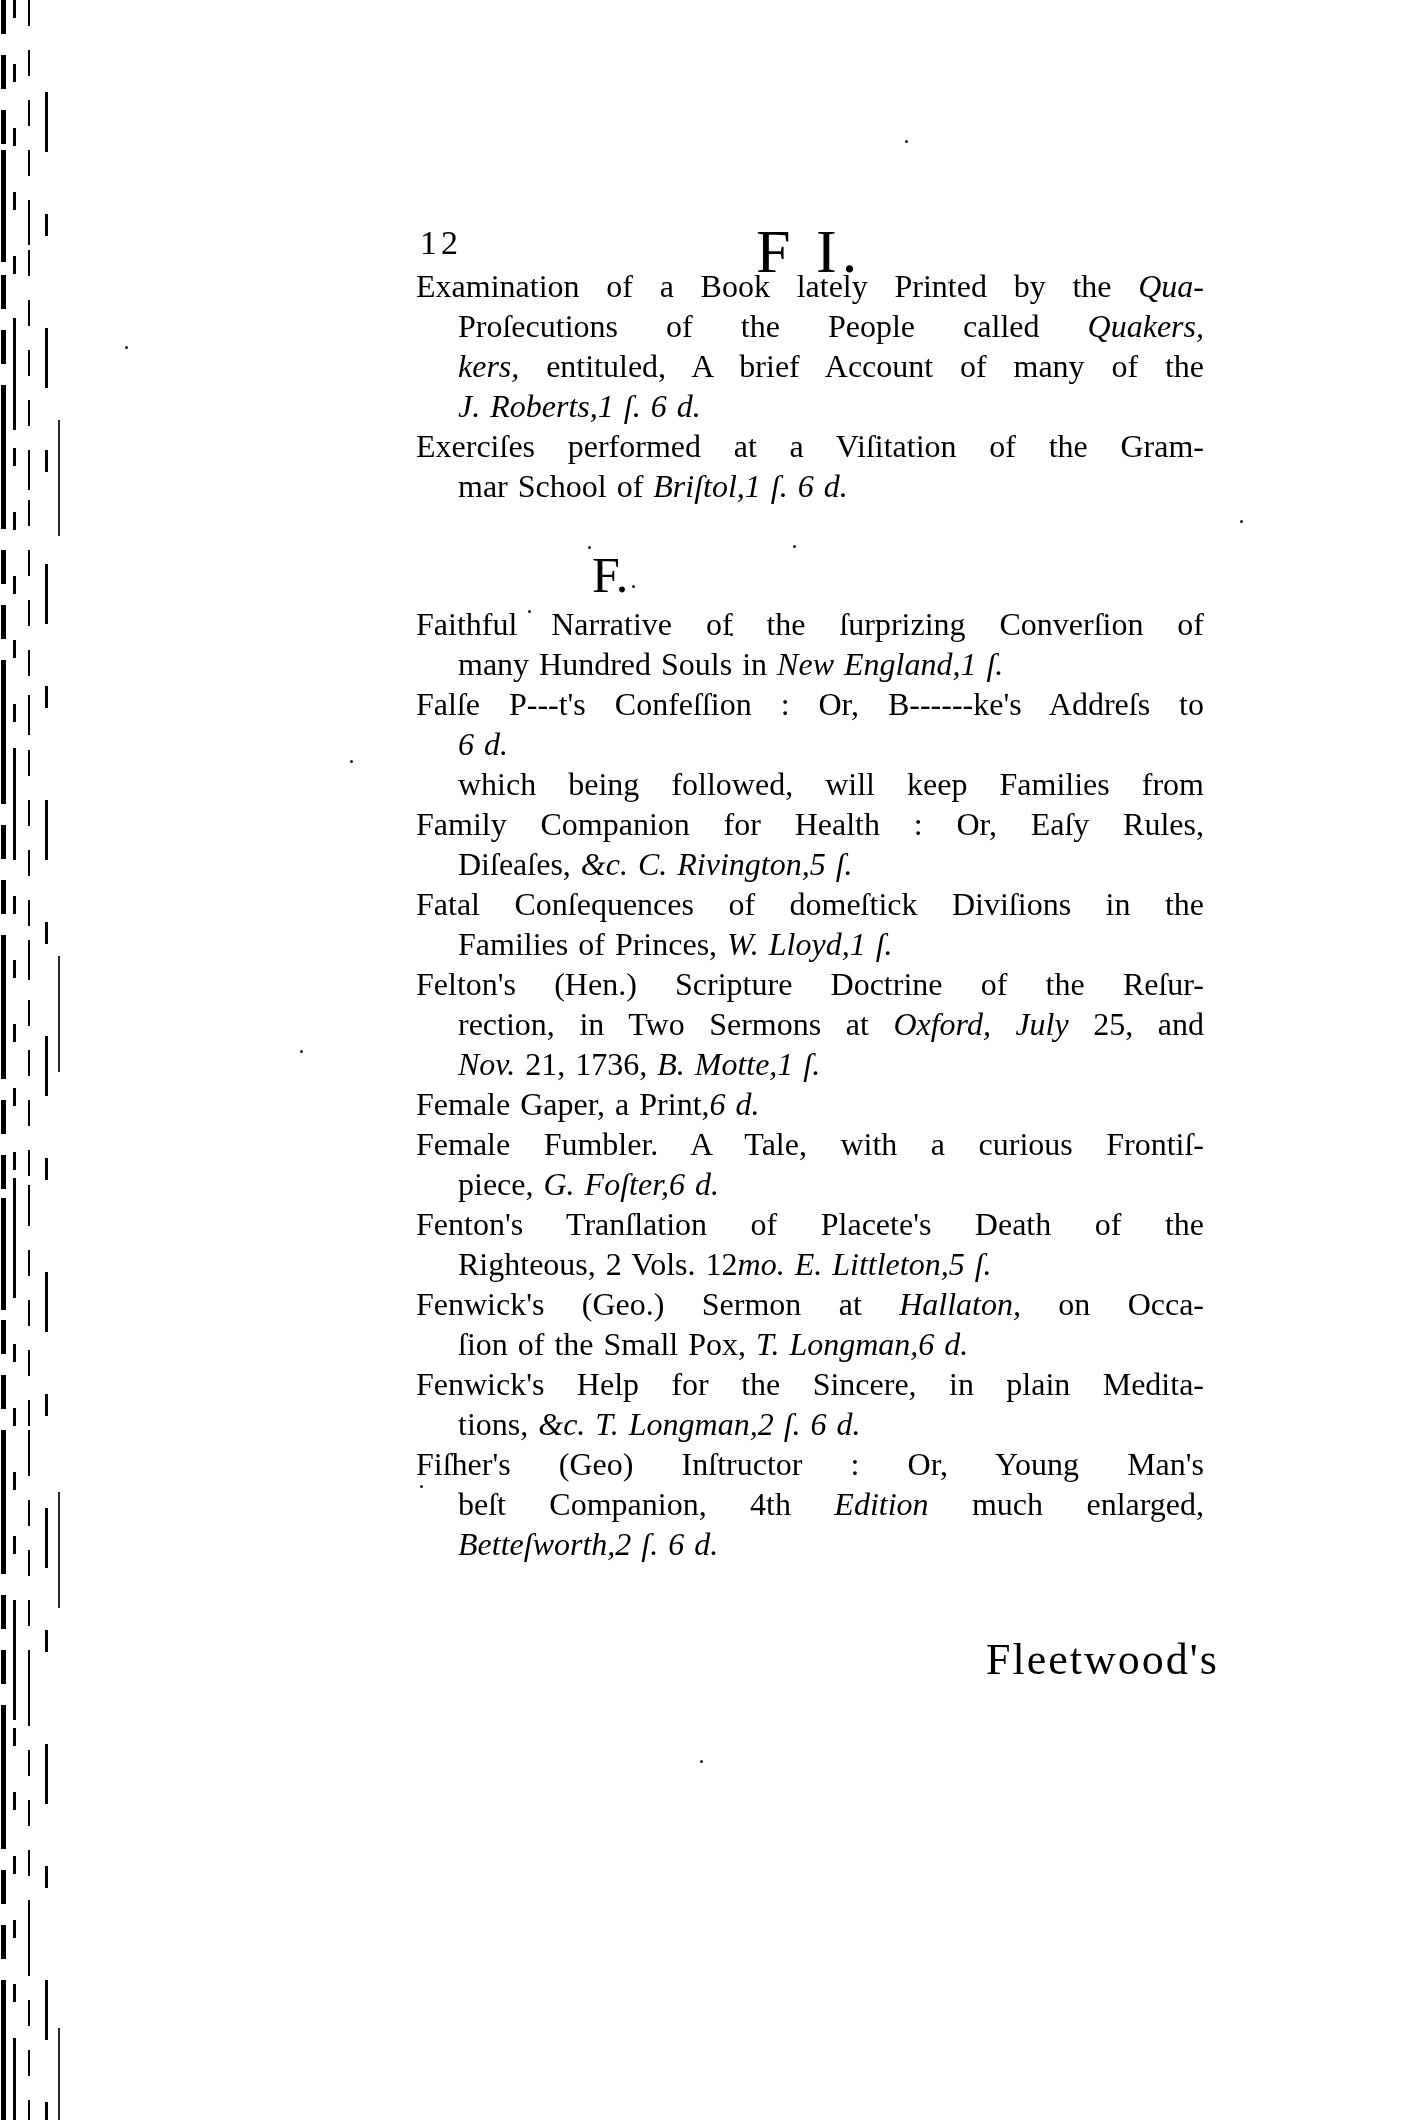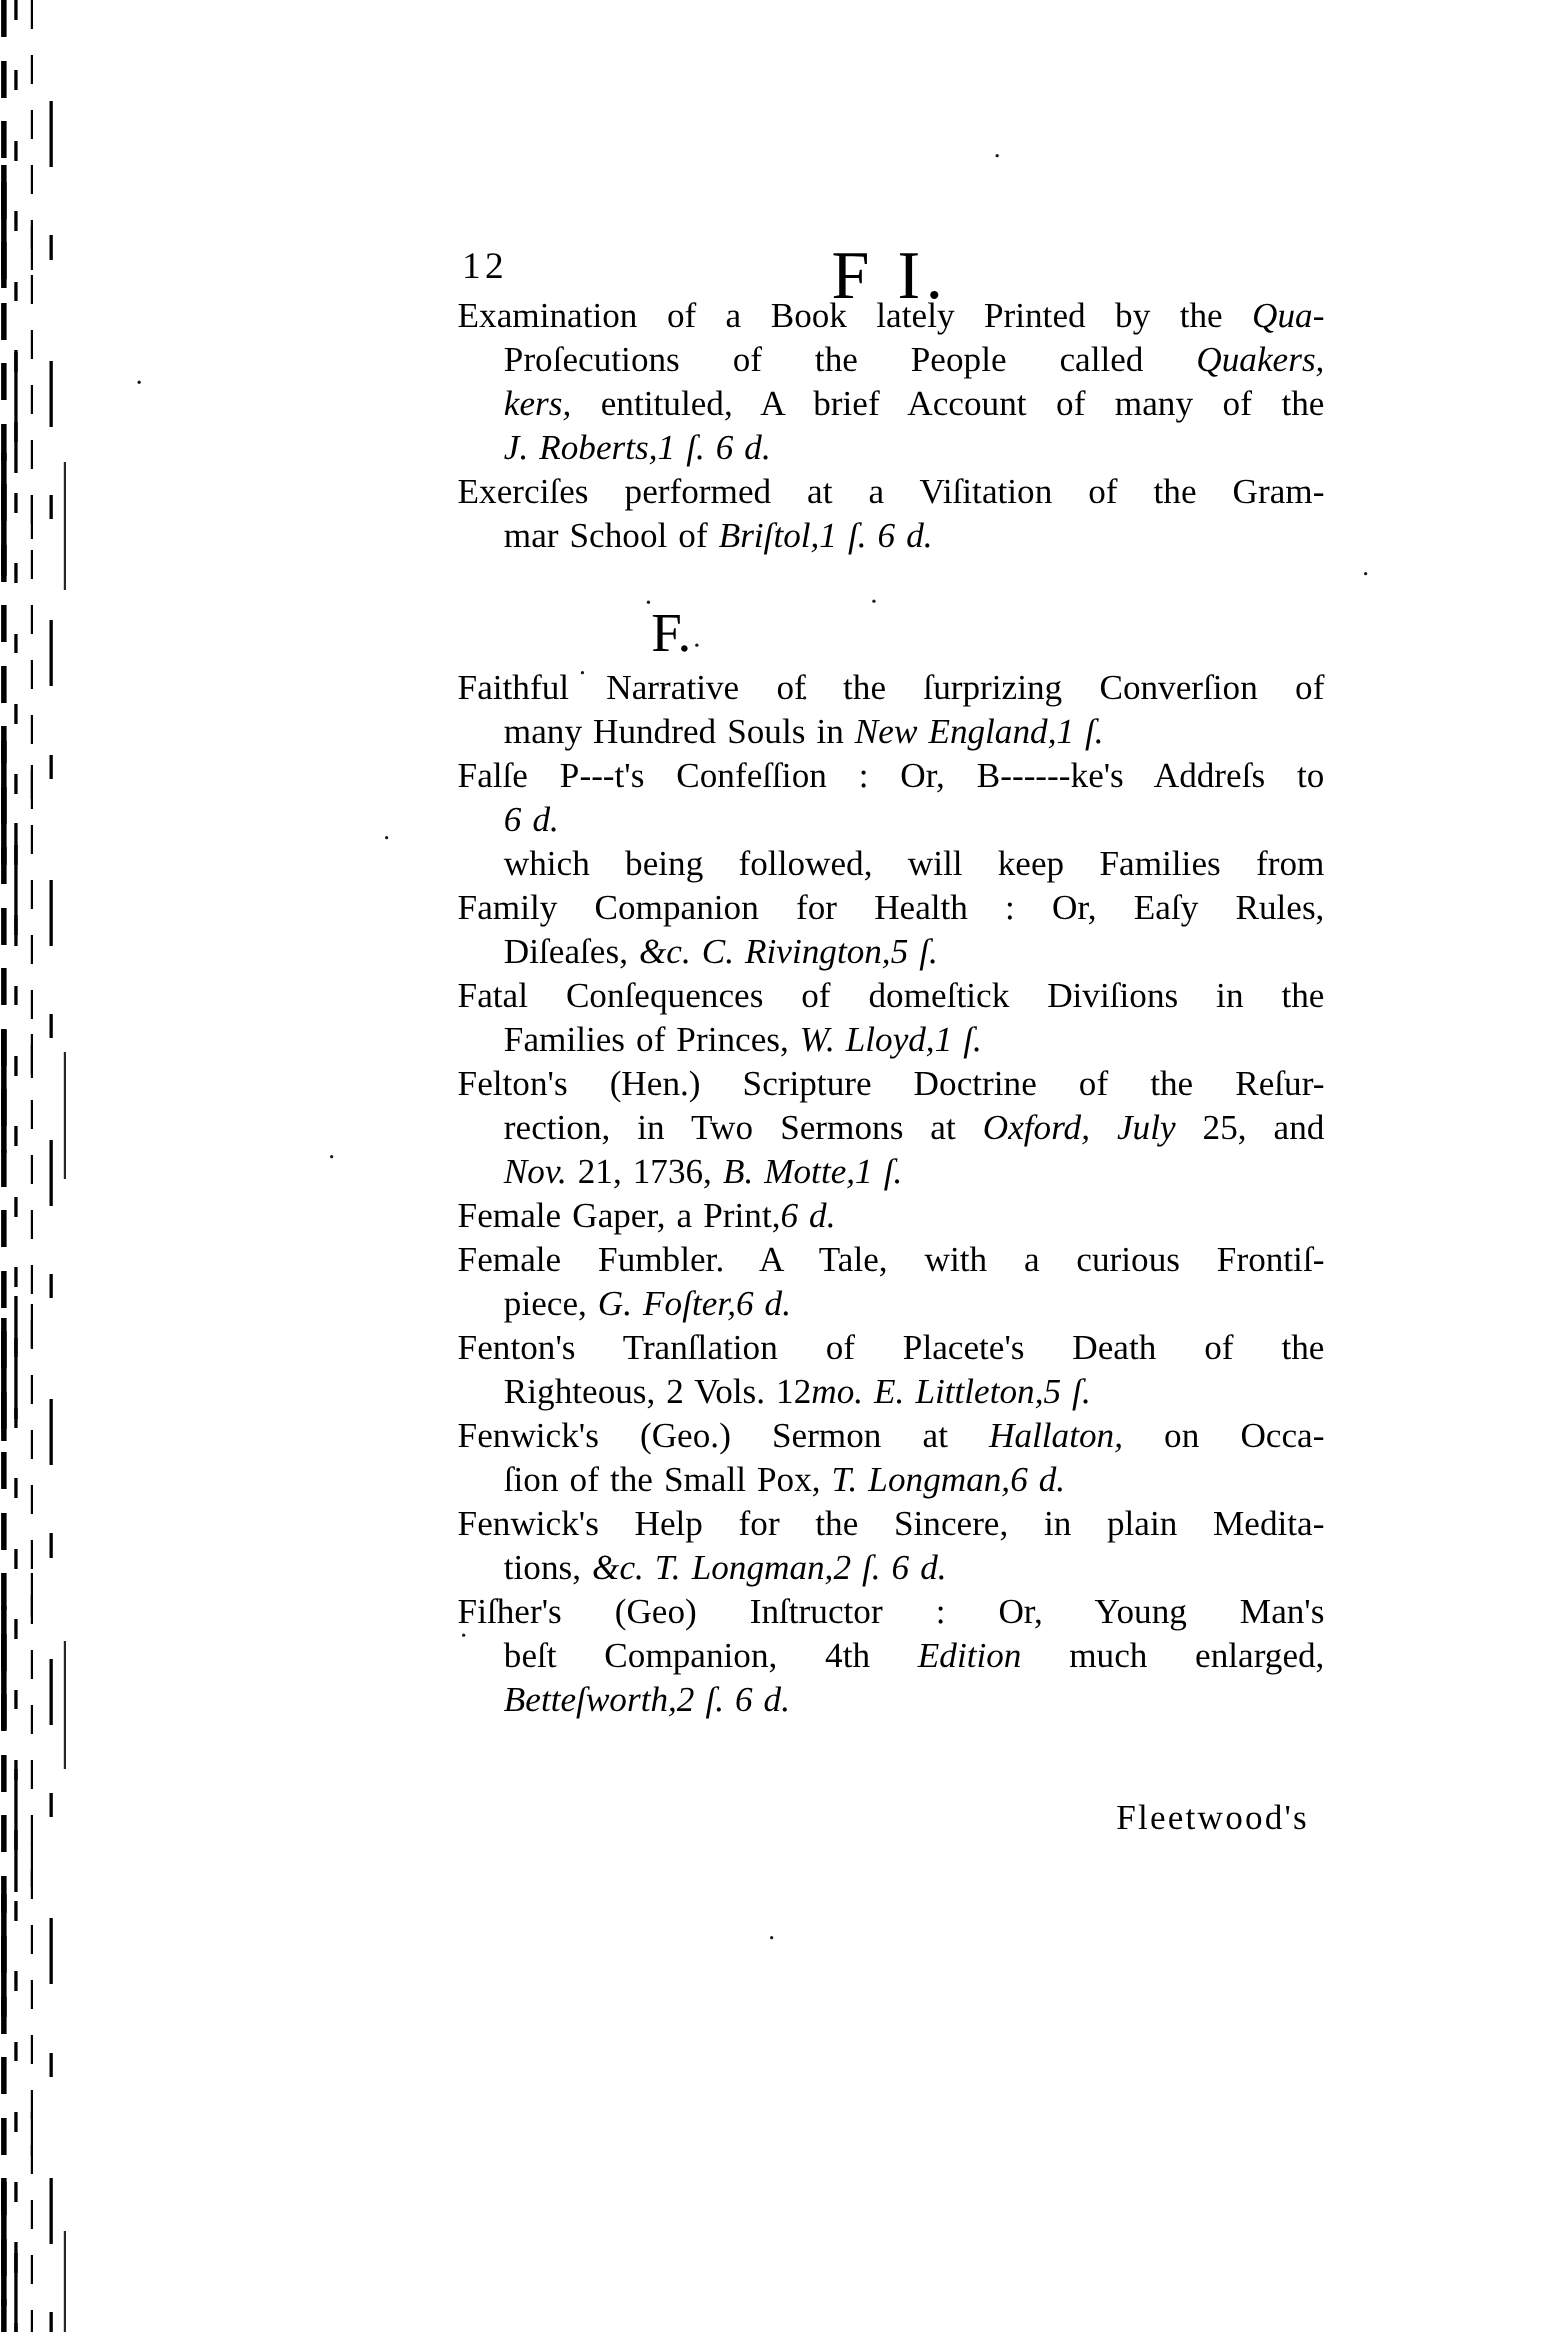--- a/index.html
+++ b/index.html
@@ -104,21 +104,21 @@
     justify-content: flex-start;
   }
   .price { font-style: italic; }
   i { font-style: italic; }
   .catchword {
     position: absolute;
     top: 1634px;
     left: 986px;
     width: 204px;
     text-align: right;
-    font-size: 32px;
+    font-size: 44px;
     letter-spacing: 2px;
   }
 </style>
 </head>
 <body>
 
 <div class="page">
 
   <div class="art a1"></div>
   <div class="art a2"></div>

